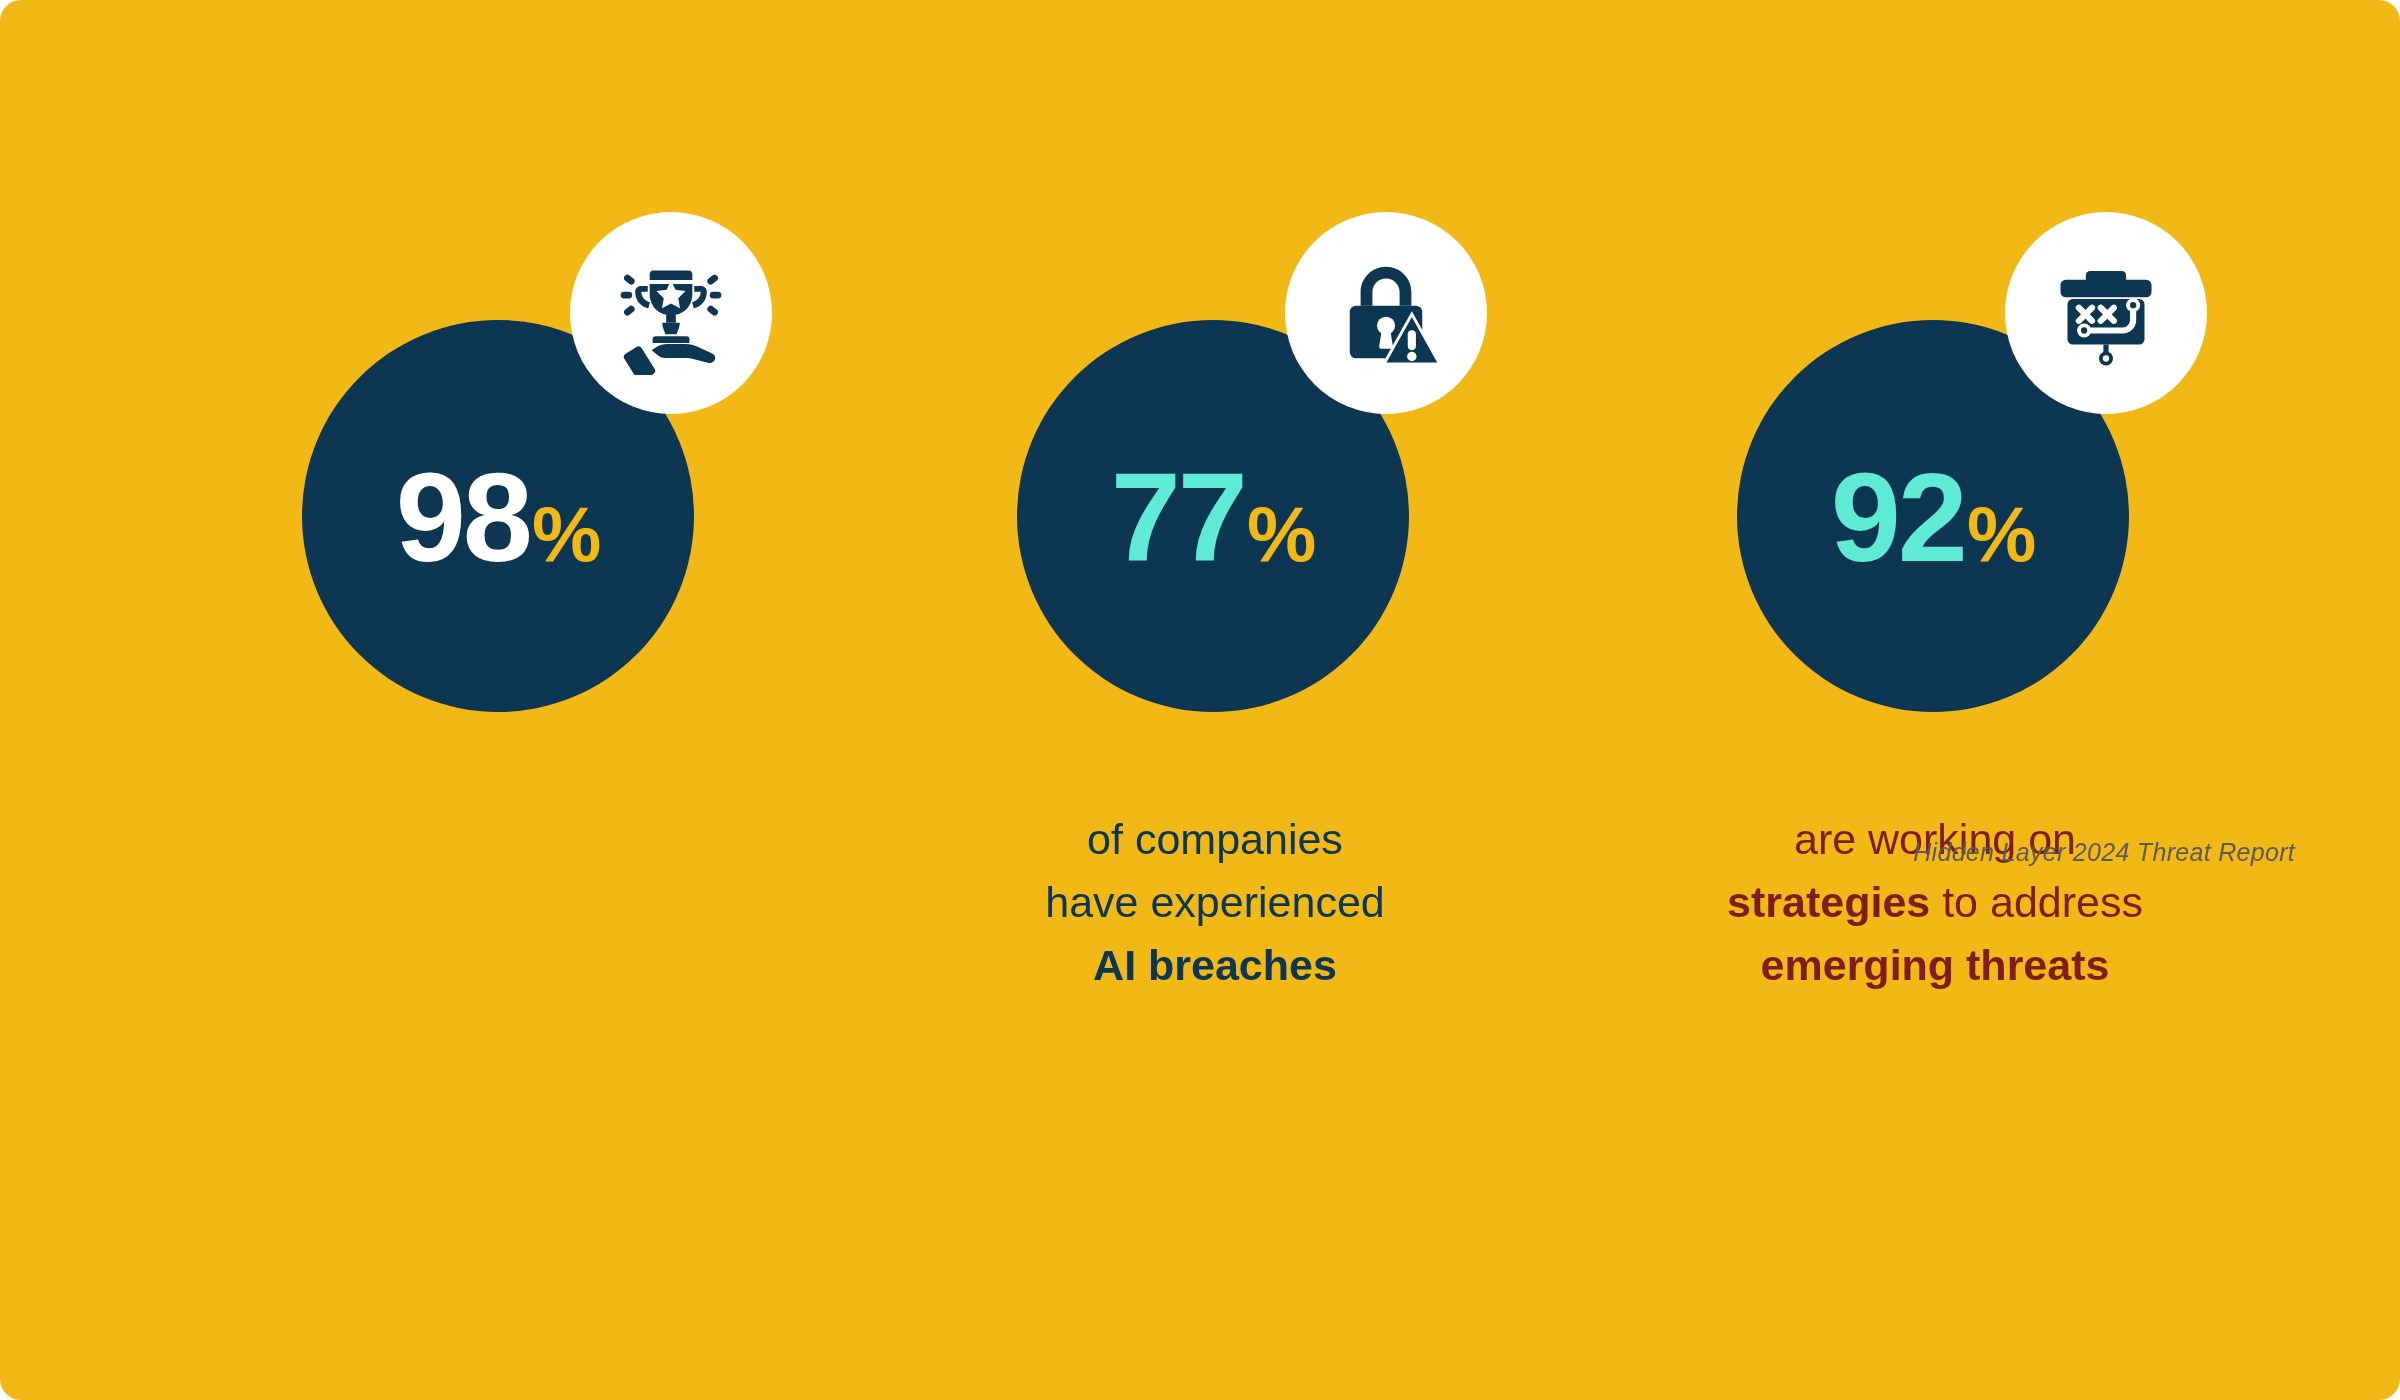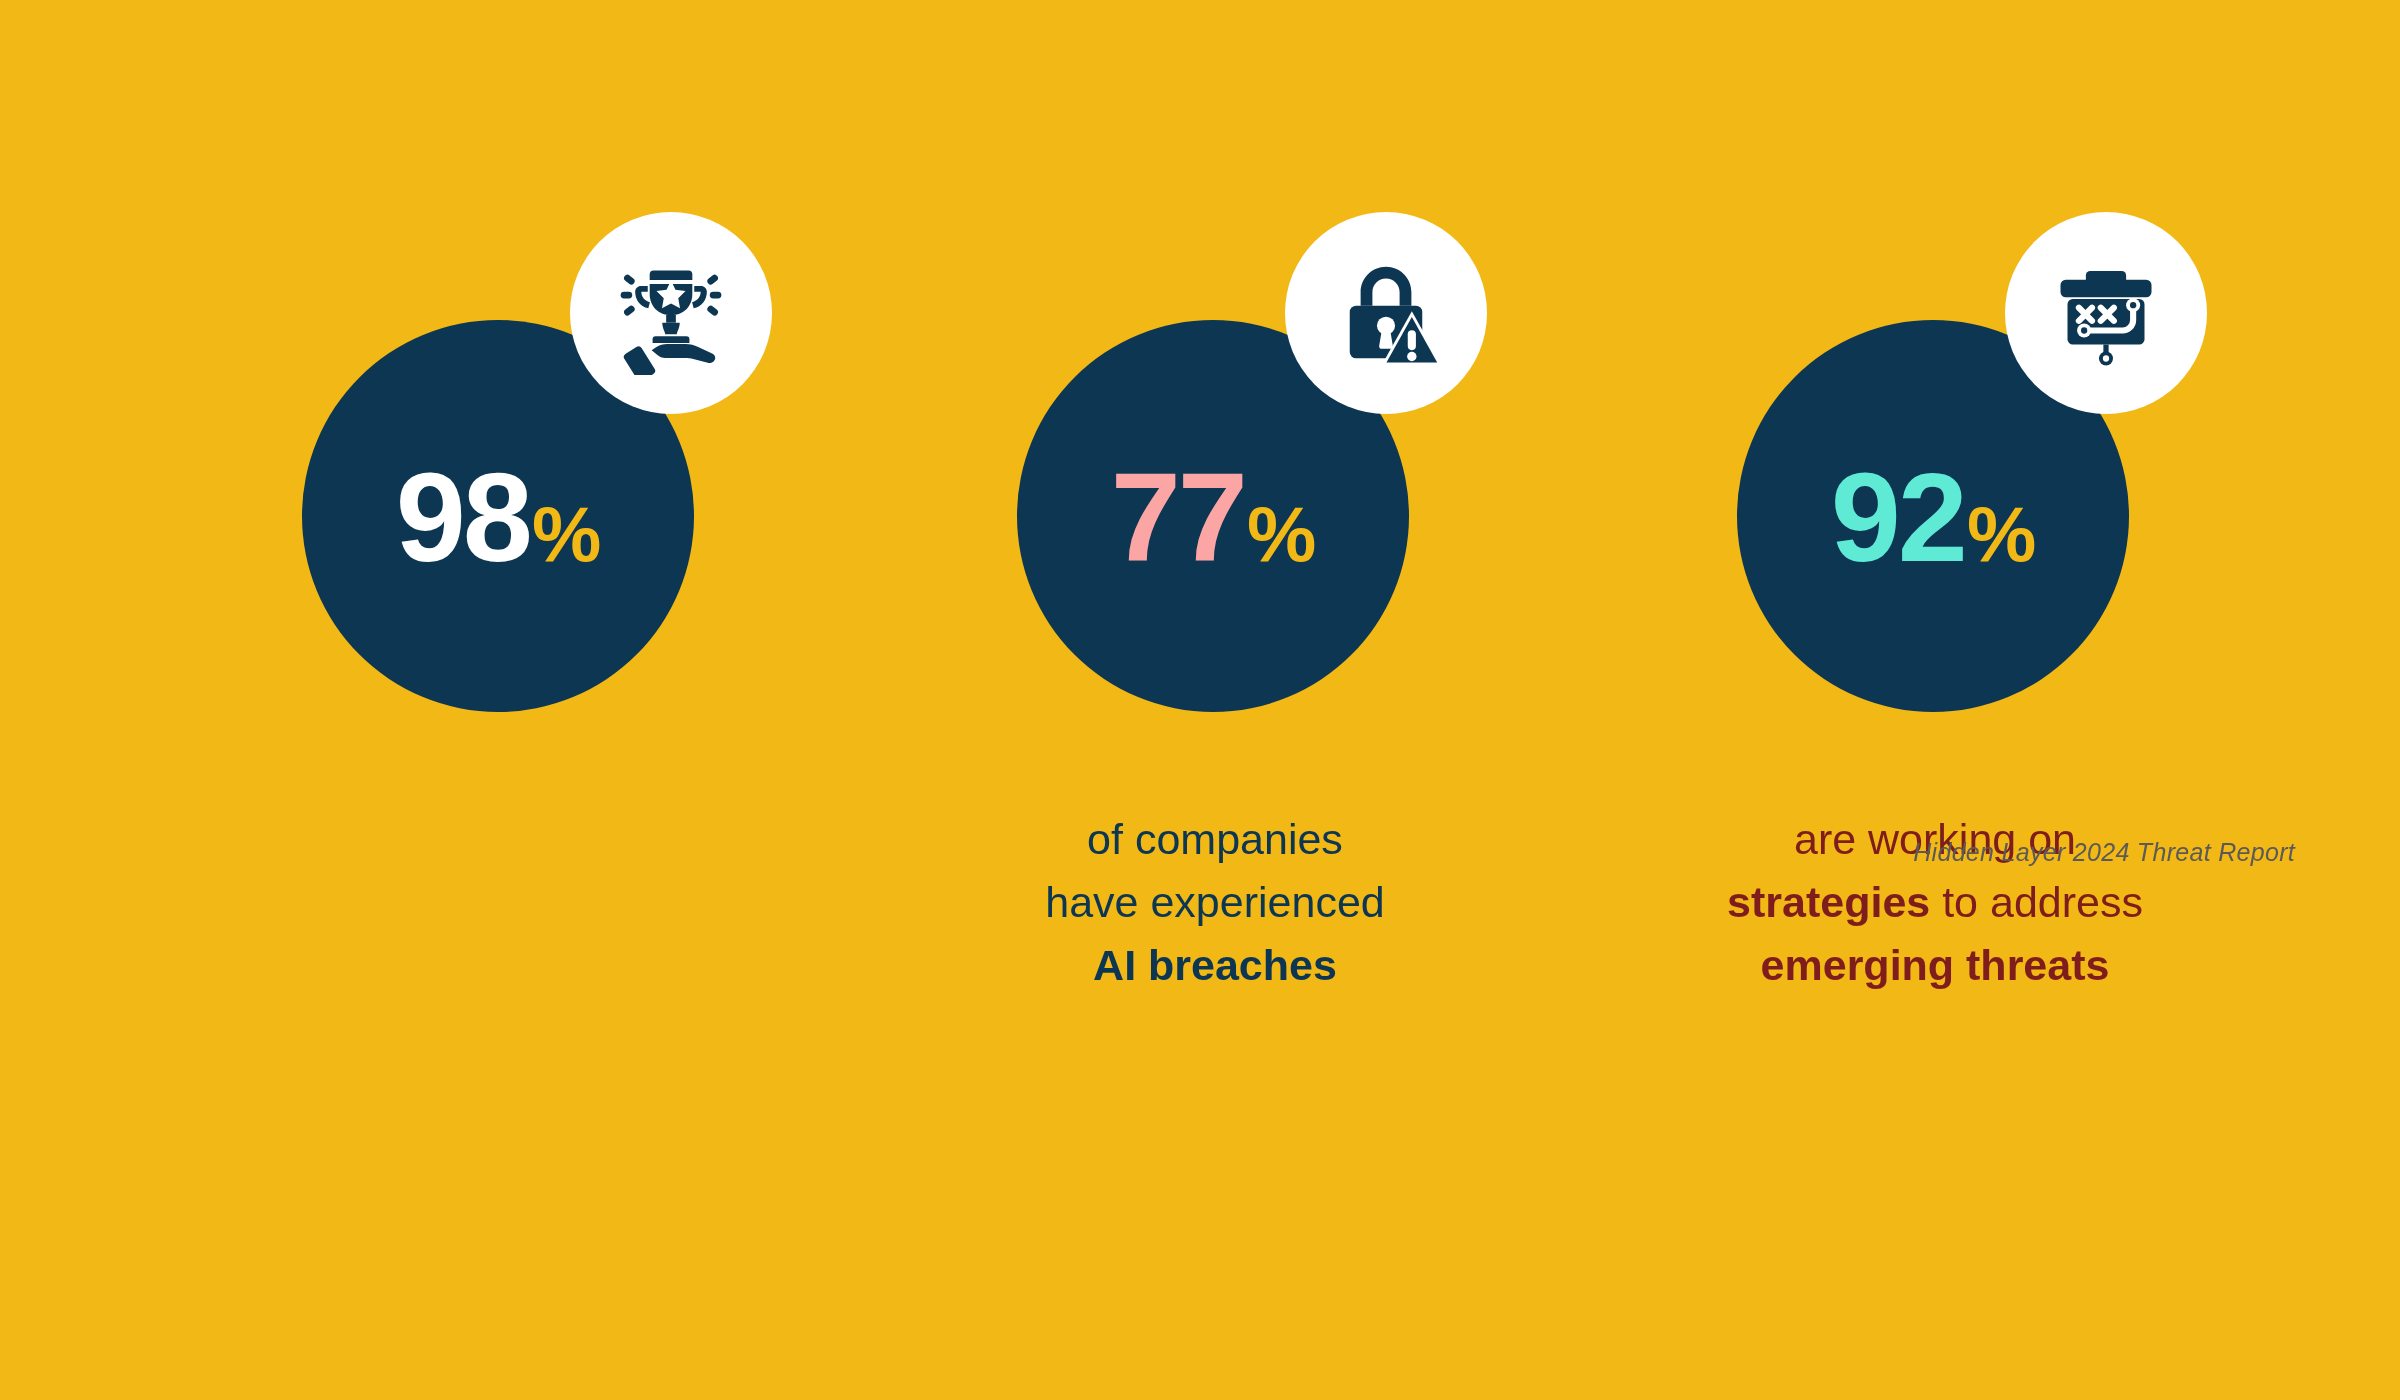--- a/index.html
+++ b/index.html
@@ -110,21 +110,21 @@
     bottom: 533px;
     font-size: 25px;
     font-style: italic;
     color: #5C5A57;
     letter-spacing: 0.3px;
   }
 </style>
 </head>
 <body>
 
-<div id="infographic" style="background: rgb(242, 184, 22);">
+<div id="infographic" style="background: rgb(242, 184, 22); border-radius: 21px;">
 
   <div class="stat-group" id="group-0">
 
     <div class="stat-circle" style="background: rgb(13, 54, 82);">
       <div class="stat-value">
         <span class="stat-number" style="color: rgb(255, 255, 255);">98</span>
         <span class="stat-pct" style="color: rgb(242, 184, 22);">%</span>
       </div>
     </div>
 
@@ -158,21 +158,21 @@
         </svg>
       </span>
     </div>
 
   </div>
 
   <div class="stat-group" id="group-1">
 
     <div class="stat-circle" style="background: rgb(13, 54, 82);">
       <div class="stat-value">
-        <span class="stat-number" style="color: #fca5a5;">77</span>
+        <span class="stat-number" style="color: #5eead4;">77</span>
         <span class="stat-pct" style="color: rgb(242, 184, 22);">%</span>
       </div>
     </div>
 
     <div class="badge" id="badge-1" style="background: rgb(255, 255, 255);">
       <span>
         <svg width="116" height="116" viewBox="0 0 128 128" fill="#0D3652" aria-hidden="true">
 
           <path d="M36 56V41c0-15.5 12.5-28 28-28s28 12.5 28 28v15h-13V41c0-8.3-6.7-15-15-15s-15 6.7-15 15v15H36z"></path>
 

